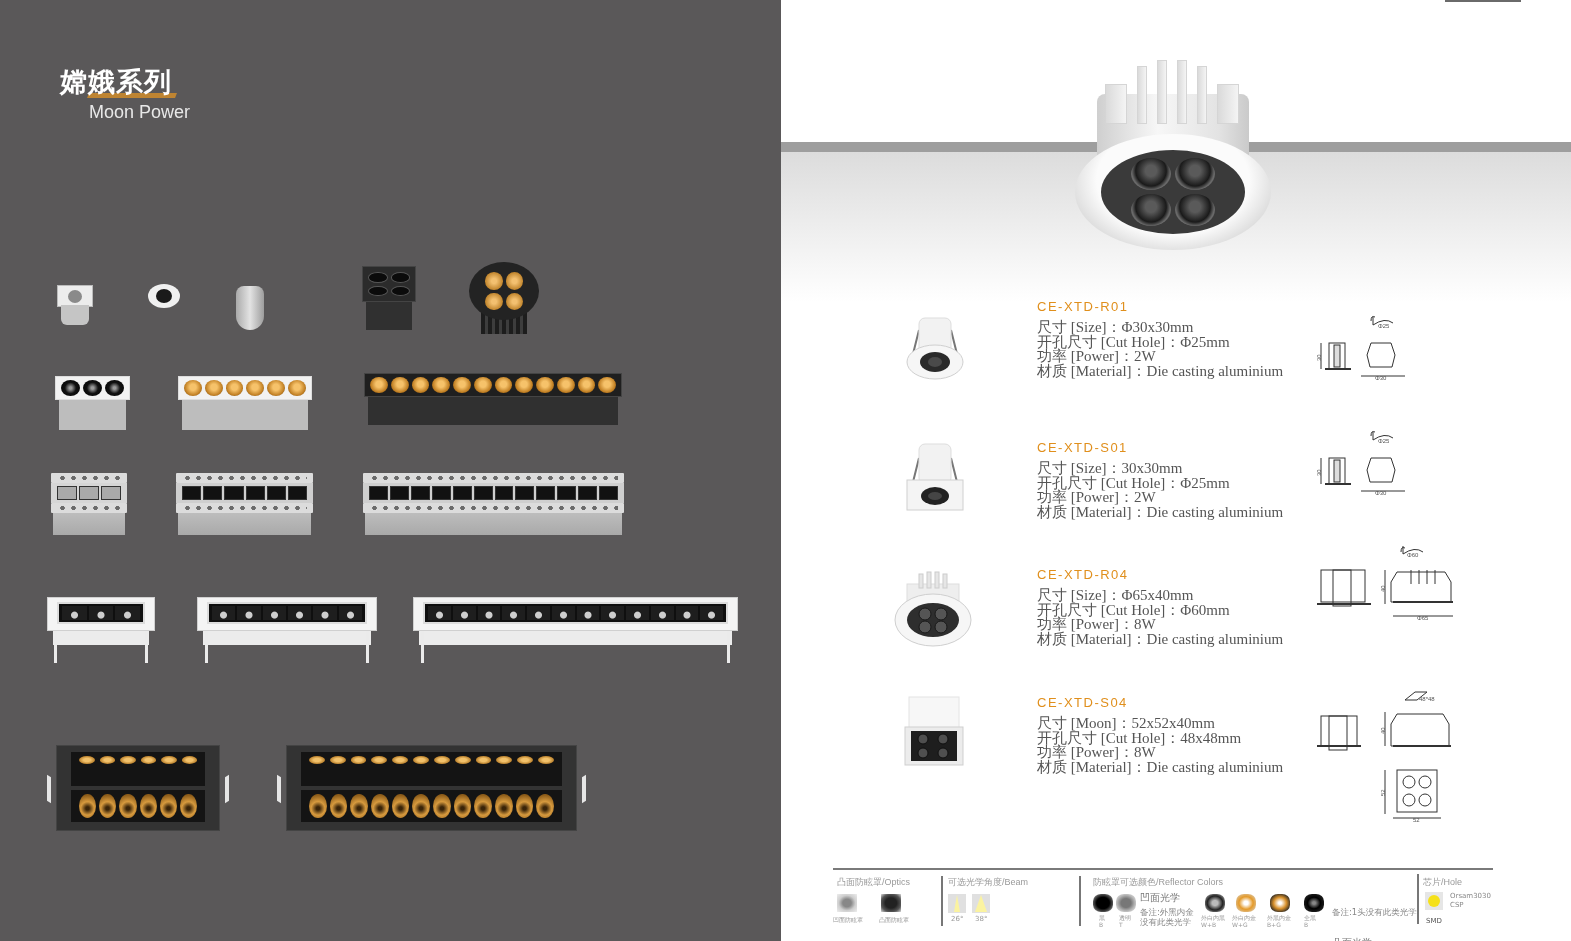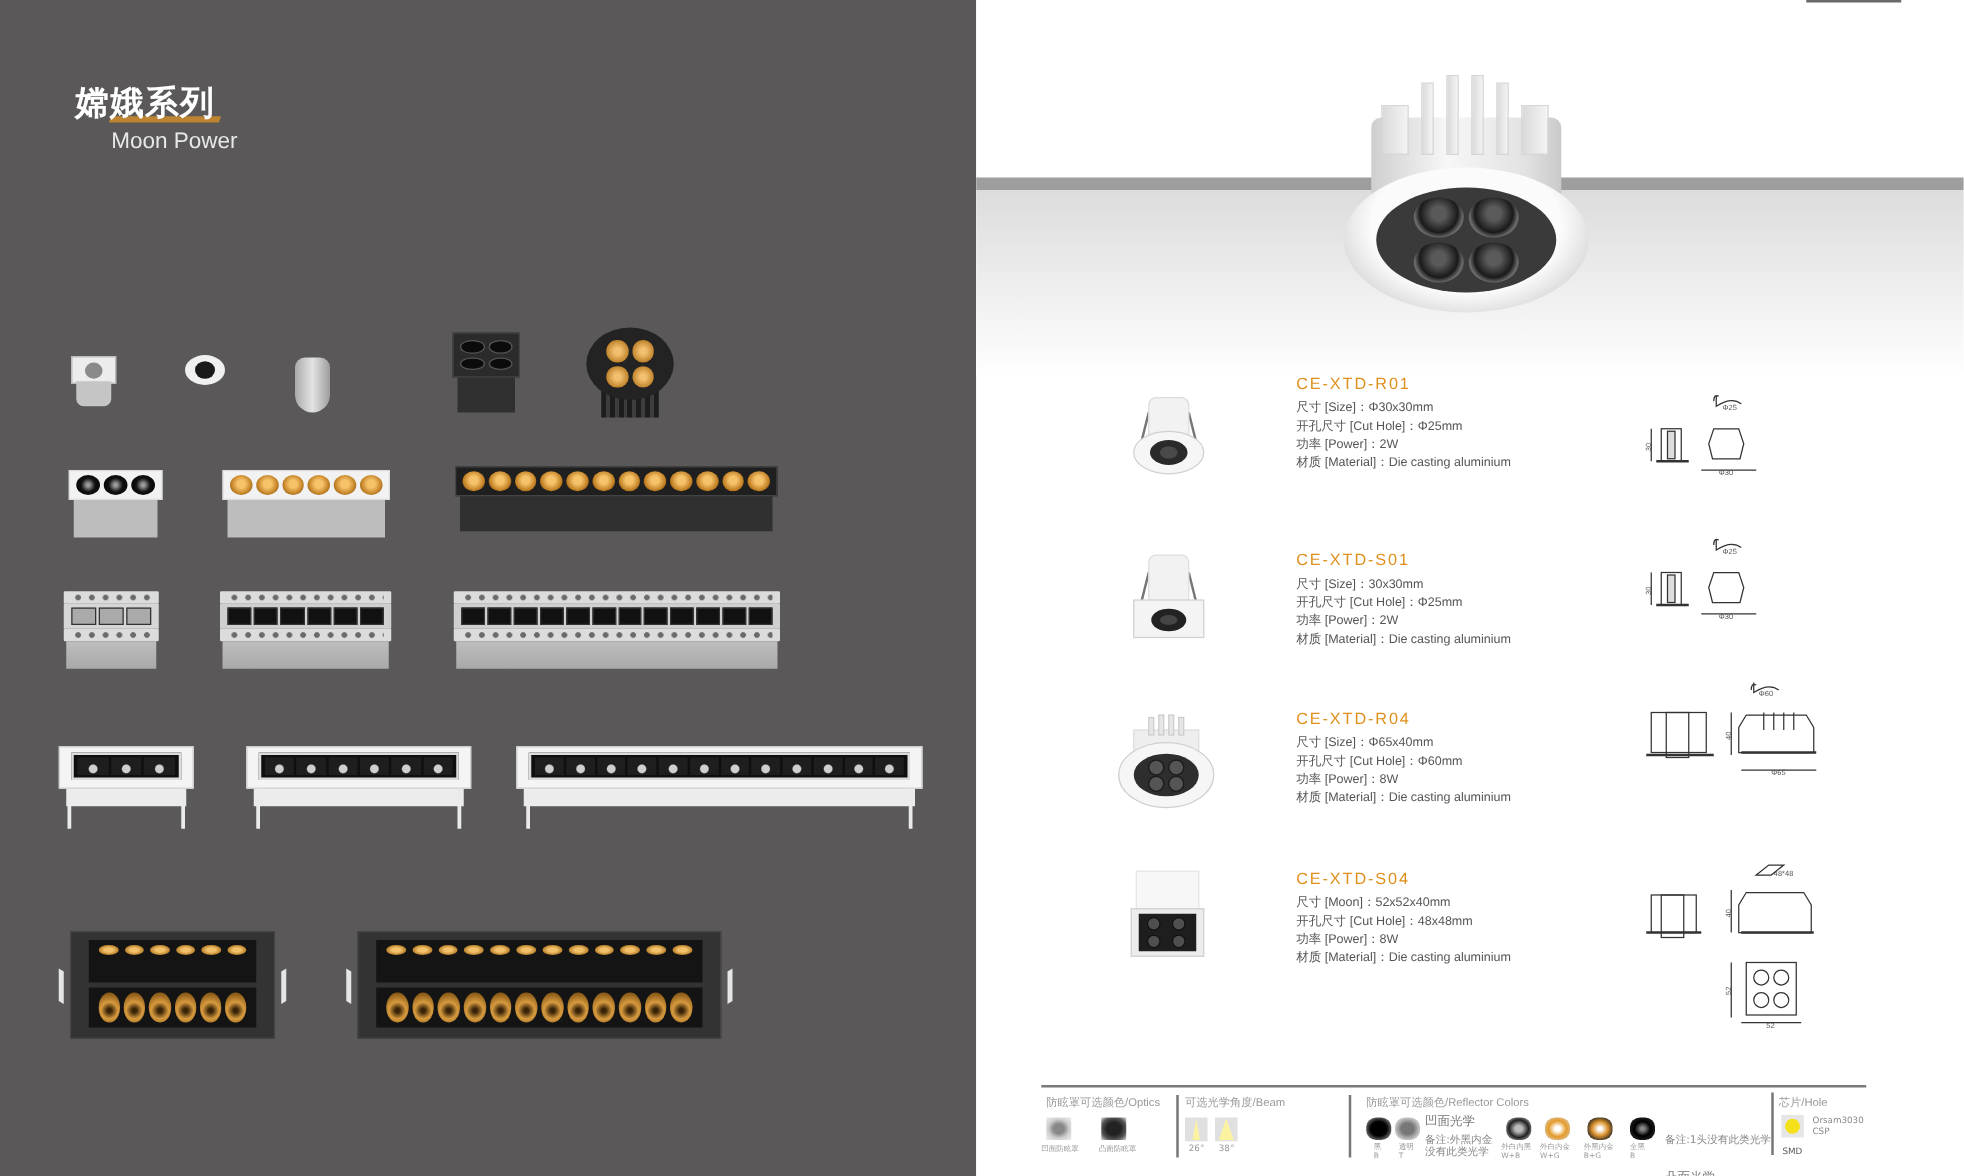--- a/index.html
+++ b/index.html
@@ -85,21 +85,21 @@
   .hero { position:absolute; left:294px; top:54px; width:196px; height:196px; }
   .hero .fins { position:absolute; left:28px; top:0; width:138px; height:70px; }
   .hero .fin { position:absolute; bottom:0; width:10px; background:linear-gradient(90deg,#dadada,#f4f4f4); border:1px solid #d5d5d5; }
   .hero .can { position:absolute; left:22px; top:40px; width:152px; height:95px; background:linear-gradient(90deg,#cfcfcf,#f7f7f7 40%,#e3e3e3 80%,#cacaca); border-radius:8px 8px 0 0; }
   .hero .bezel { position:absolute; left:0; top:80px; width:196px; height:116px; border-radius:50%; background:radial-gradient(ellipse at 50% 40%,#fbfbfb 55%,#dcdcdc 75%,#b9b9b9); }
   .hero .hole { position:absolute; left:26px; top:16px; width:144px; height:84px; border-radius:50%; background:#3a3a3a; display:grid; grid-template-columns:1fr 1fr; gap:4px; padding:8px 30px; }
   .hero .hole span { border-radius:50%; background:radial-gradient(circle at 50% 40%,#5a5a5a 20%,#1a1a1a 55%,#6b6b6b 70%,#2d2d2d); }
 
   .spec { position:absolute; left:256px; width:260px; }
   .spec .model { font-family:"Liberation Sans", sans-serif; font-size:13px; color:#e08f1c; letter-spacing:1.5px; margin-bottom:6px; }
-  .spec .line { font-family:Liberation Sans, sans-serif; font-size:10px; color:#555; line-height:14.6px; white-space:nowrap; }
+  .spec .line { font-family:Liberation Serif, serif; font-size:15px; color:#555; line-height:14.6px; white-space:nowrap; }
 
   .thumb { position:absolute; width:64px; height:72px; }
   .drw { position:absolute; }
   .drw svg { display:block; }
 
   
   .footline { position:absolute; left:52px; top:868px; width:660px; height:2px; background:#7a7a7a; }
   .fsec { position:absolute; top:876px; font-family:"Liberation Sans", sans-serif; color:#888; }
   .fsec .hd { font-size:9px; color:#999; margin-bottom:5px; white-space:nowrap; }
   .vsep { position:absolute; top:876px; width:2px; height:50px; background:#777; }
@@ -504,21 +504,21 @@
             <circle cx="110" cy="116" r="6"></circle>
           </g>
         <line x1="78" y1="134" x2="126" y2="134" stroke="#333"></line>
           <text x="98" y="138">52</text>
       </svg>
     </div>
 
     <div class="footline"></div>
 
     <div class="fsec" style="left:56px;">
-      <div class="hd">防眩罩可选颜色/Optics</div>
+      <div class="hd">凸面防眩罩/Optics</div>
     </div>
     <div class="swatch" style="left:56px;top:894px;background:radial-gradient(ellipse,#888 30%,#cfcfcf 60%,#eee);"></div>
     <div class="cap" style="left:52px;top:916px;">凹面防眩罩</div>
     <div class="swatch" style="left:100px;top:894px;background:radial-gradient(ellipse,#222 40%,#555 70%,#ddd);"></div>
     <div class="cap" style="left:98px;top:916px;">凸面防眩罩</div>
 
     <div class="vsep" style="left:160px;"></div>
 
     <div class="fsec" style="left:167px;">
       <div class="hd">可选光学角度/Beam</div>

